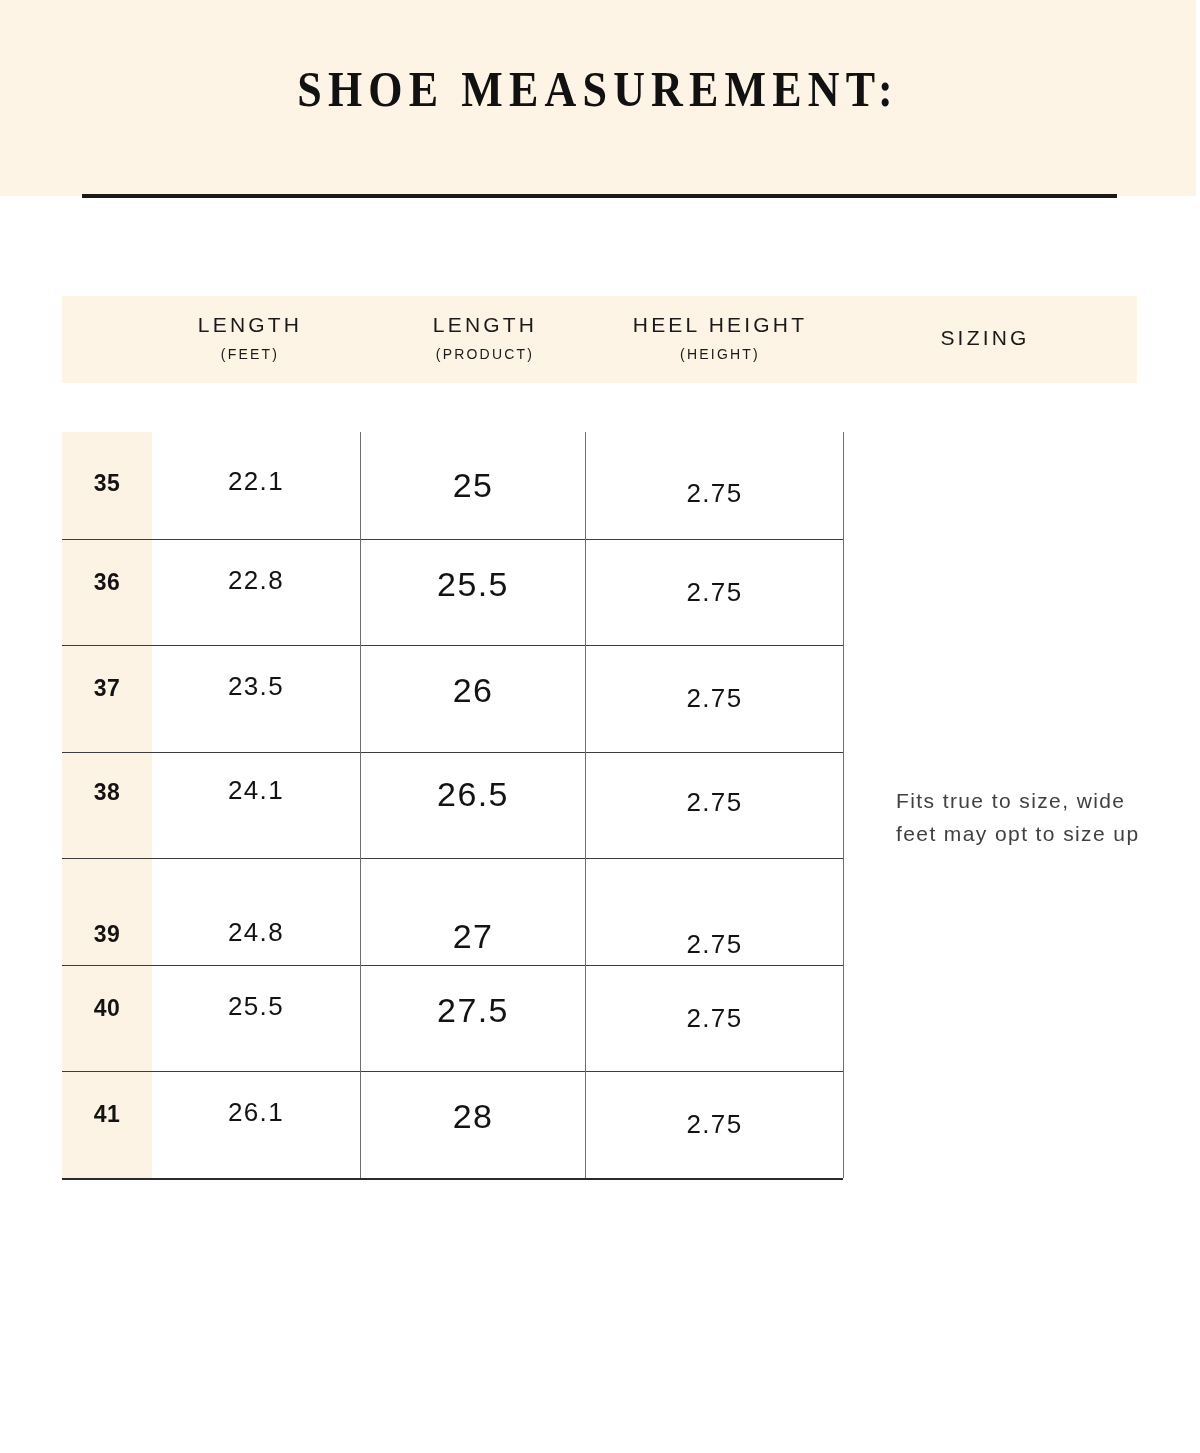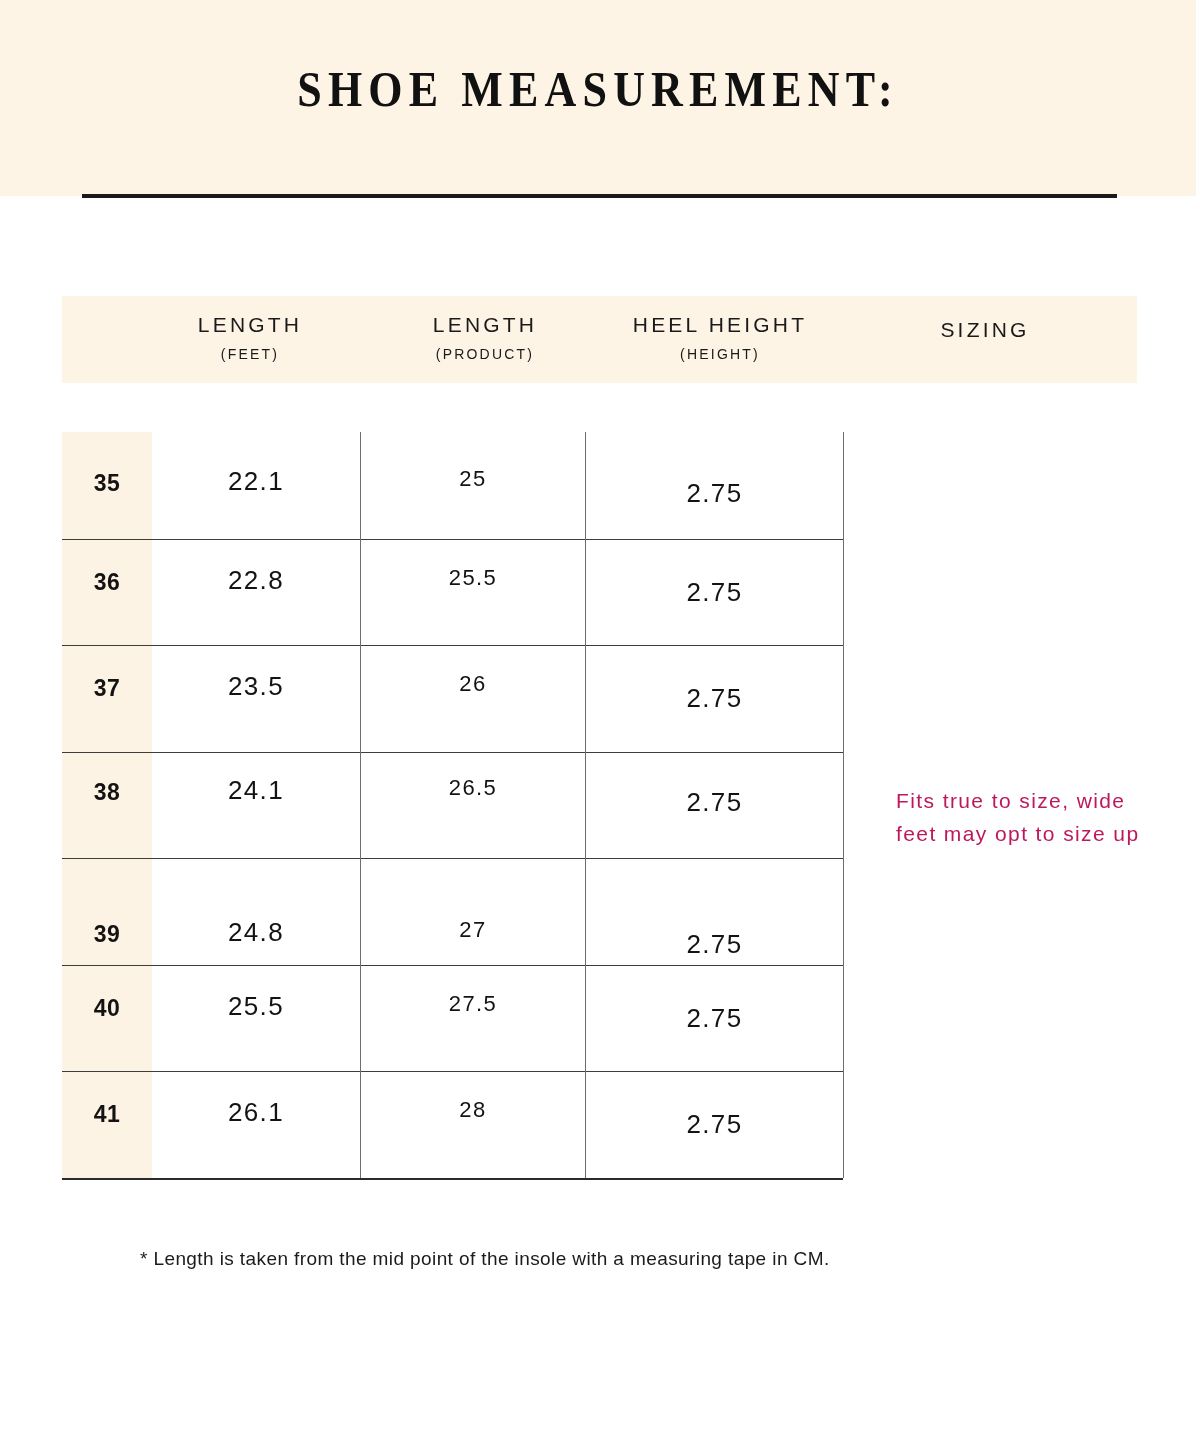--- a/index.html
+++ b/index.html
@@ -72,21 +72,21 @@
   .col-head .ch-sub {
     display: block;
     margin-top: 9px;
     font-size: 14px;
     letter-spacing: 2.2px;
     white-space: nowrap;
   }
   .col-head.ch-feet   { left: 150px; top: 313px; width: 200px; }
   .col-head.ch-prod   { left: 385px; top: 313px; width: 200px; }
   .col-head.ch-heel   { left: 600px; top: 313px; width: 240px; }
-  .col-head.ch-sizing { left: 885px; top: 318px; width: 200px; }
+  .col-head.ch-sizing { left: 885px; top: 326px; width: 200px; }
 
   
   .table {
     position: absolute;
     left: 62px;
     top: 432px;
     width: 781px;
     height: 746px;
   }
   .size-col-bg {
@@ -149,21 +149,21 @@
     width: 208px;
     top: 26px;
     font-size: 26px;
     font-weight: 300;
     letter-spacing: 1.4px;
   }
   .cell-prod {
     left: 299px;
     width: 224px;
     top: 26px;
-    font-size: 22px;
+    font-size: 34px;
     font-weight: 300;
     letter-spacing: 1.4px;
   }
   .cell-heel {
     left: 524px;
     width: 257px;
     top: 38px;
     font-size: 26px;
     font-weight: 300;
     letter-spacing: 1.4px;
@@ -172,21 +172,21 @@
   
   .sizing-note {
     position: absolute;
     left: 896px;
     top: 784px;
     width: 260px;
     font-size: 21px;
     font-weight: 300;
     line-height: 33px;
     letter-spacing: 1.4px;
-    color: #be185d;
+    color: #404040;
   }
 
   
   .footnotes {
     position: absolute;
     left: 140px;
     top: 1248px;
     width: 1000px;
   }
   .footnote {
@@ -283,14 +283,13 @@
 
   <div class="vline v1"></div>
   <div class="vline v2"></div>
   <div class="vline v3"></div>
   <div class="bottom-line"></div>
 </div>
 
 <div class="sizing-note">Fits true to size, wide feet may opt to size up</div>
 
 <div class="footnotes">
-  <div class="footnote">* Length is taken from the mid point of the insole with a measuring tape in CM.</div>
 </div>
 
 </body></html>

